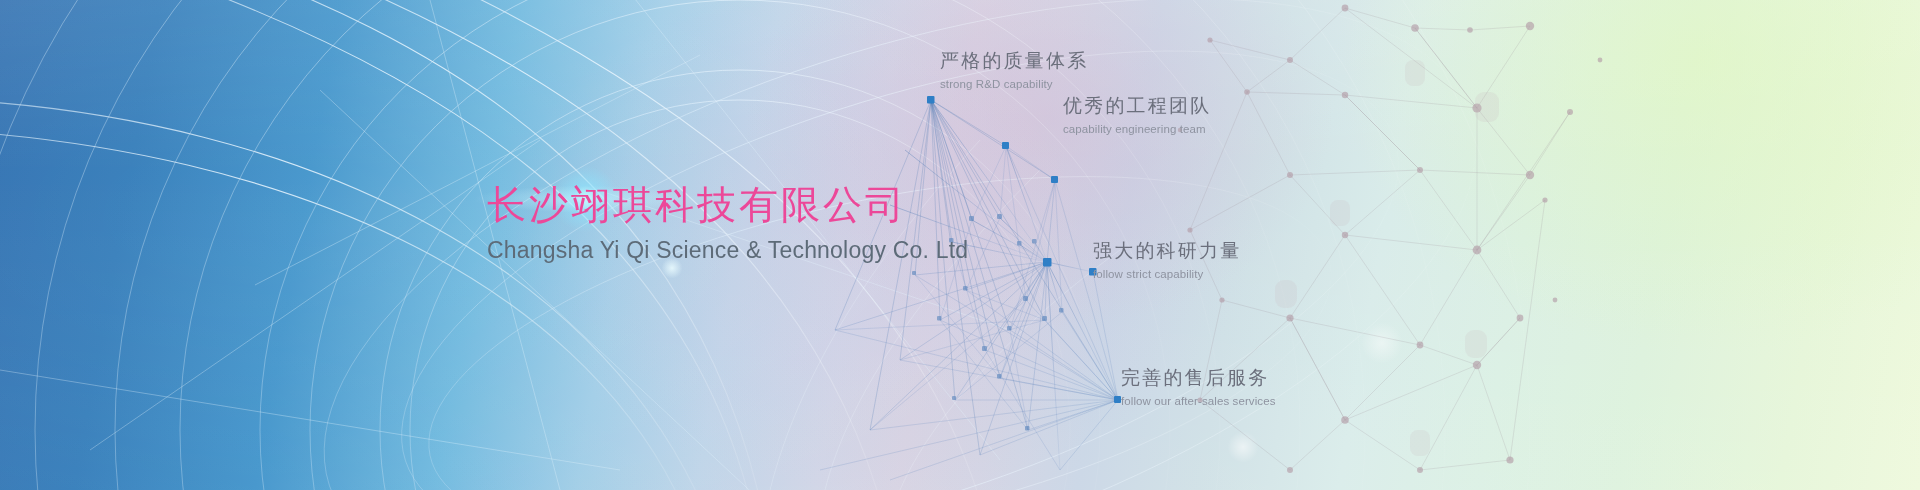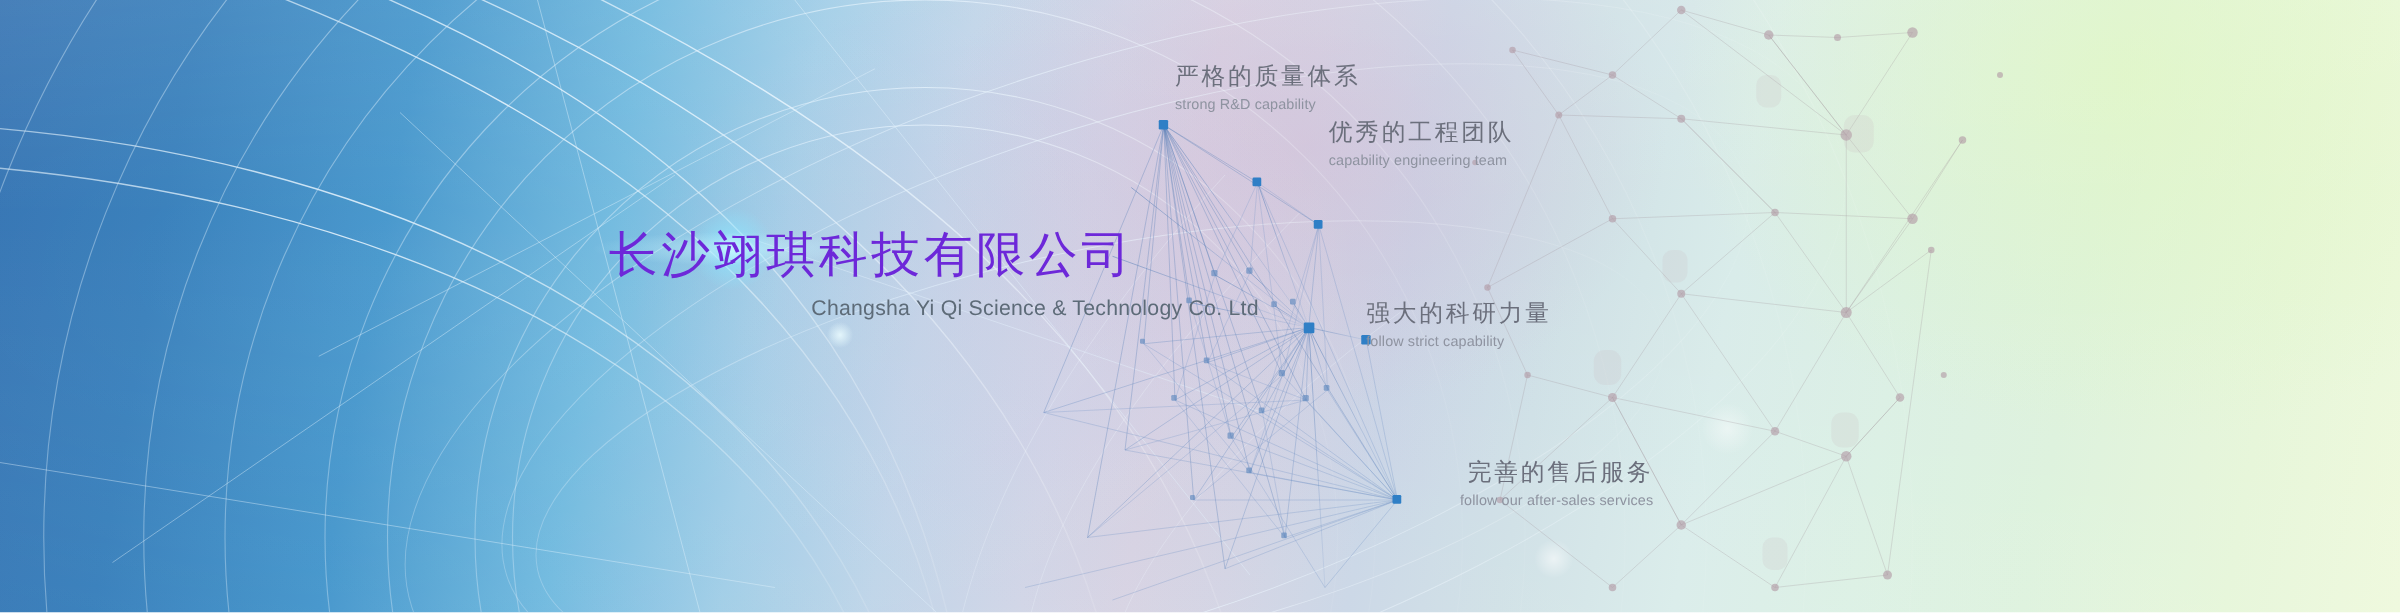--- a/index.html
+++ b/index.html
@@ -62,41 +62,41 @@
 
   svg.layer { display:block; }
 
   
   #title-block {
     position:absolute; left:487px; top:182px; width:520px;
   }
   #title-cn {
     font-family:"Liberation Serif", serif;
     font-size:39px; line-height:1.18; letter-spacing:3px;
-    color:#6d28d9; white-space:nowrap;
+    color:#ec4899; white-space:nowrap;
   }
   #title-en {
     font-family:"Liberation Sans", sans-serif;
-    font-size:17px; letter-spacing:.2px; margin-top:9px;
-    color:#5d6b78; white-space:nowrap;text-align:right;
+    font-size:23px; letter-spacing:.2px; margin-top:9px;
+    color:#5d6b78; white-space:nowrap;
   }
 
   .feature { position:absolute; white-space:nowrap; }
   .feature .cn {
     font-family:"Liberation Serif", serif;
     font-size:19px; letter-spacing:2.2px; color:#6b6f7c;
   }
   .feature .en {
     font-family:"Liberation Sans", sans-serif;
     font-size:11.5px; letter-spacing:.1px; color:#8e93a0; margin-top:4px;
   }
   #f0 { left:940px; top:48px; }
   #f1 { left:1063px; top:93px; }
   #f2 { left:1093px; top:238px; }
-  #f3 { left:1168px; top:365px;text-align:right; }
+  #f3 { left:1121px; top:365px; }
 </style>
 </head>
 <body>
 
 <div id="banner">
 
   <div class="layer" id="bg-base"></div>
   <div class="layer" id="bg-vert"></div>
   <div class="layer" id="bloom-lav"></div>
   <div class="layer" id="bloom-pink"></div>

